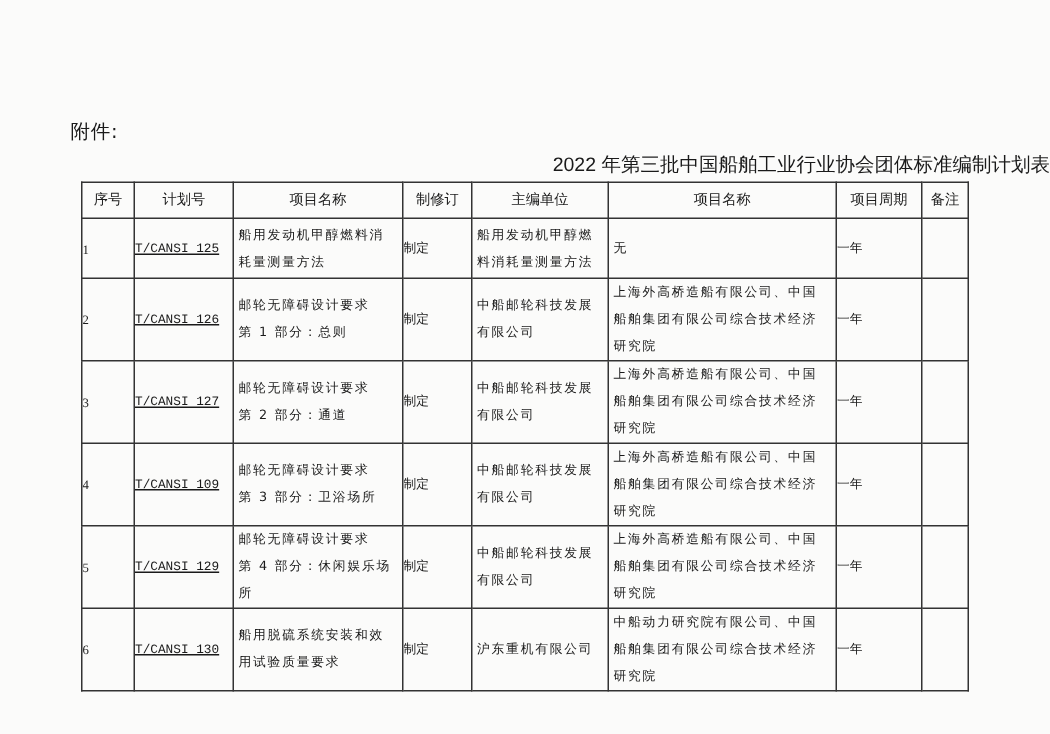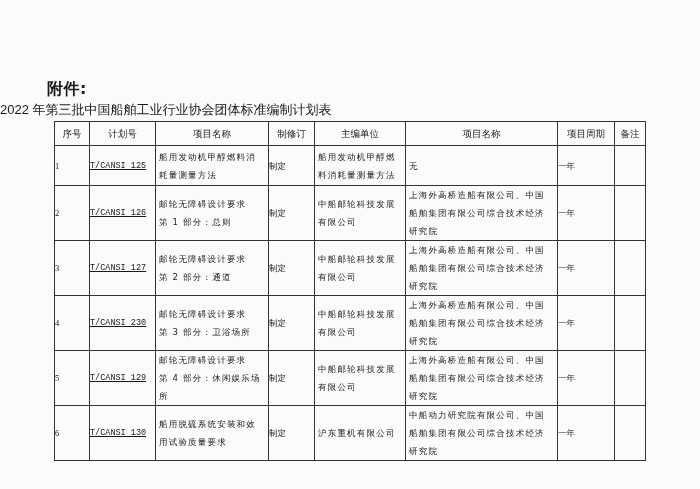--- a/index.html
+++ b/index.html
@@ -3,25 +3,25 @@
   <meta charset="utf-8">
   <style>
     html, body { margin: 0; padding: 0; }
     body {
       width: 700px; height: 489px; background: #fbfbfa;
       position: relative; overflow: hidden;
       font-family: "DejaVu Sans", sans-serif; color: #1a1a1a;
     }
     .attach {
       position: absolute; left: 47px; top: 79px;
-      font-size: 16px; font-weight: bold; letter-spacing: 0.5px;
+      font-size: 13px; font-weight: normal; letter-spacing: 0.5px;
     }
     .title {
       position: absolute; left: 0; width: 700px; top: 101px;
-      text-align: left; font-size: 13px; font-family: "Liberation Sans", sans-serif;
+      text-align: right; font-size: 13px; font-family: "Liberation Sans", sans-serif;
     }
     table.plan {
       position: absolute; left: 54px; top: 121px;
       border-collapse: collapse; table-layout: fixed;
       border: 1.5px solid #222;
     }
     table.plan th, table.plan td {
       border: 1px solid #333; vertical-align: middle;
       padding: 0; font-size: 8.5px; line-height: 18px; font-weight: normal;
       overflow: hidden;
@@ -105,21 +105,21 @@
           <span class="wrap">中船邮轮科技发展有限公司</span>
         </td>
       <td>
           <span class="wrap">上海外高桥造船有限公司、中国船舶集团有限公司综合技术经济研究院</span>
         </td>
       <td>一年</td>
       <td></td>
     </tr>
     <tr>
       <td class="seq">4</td>
-      <td class="code">T/CANSI 230</td>
+      <td class="code">T/CANSI 109</td>
       <td>
           <span class="wrap">邮轮无障碍设计要求　第 3 部分：卫浴场所</span>
         </td>
       <td>制定</td>
       <td>
           <span class="wrap">中船邮轮科技发展有限公司</span>
         </td>
       <td>
           <span class="wrap">上海外高桥造船有限公司、中国船舶集团有限公司综合技术经济研究院</span>
         </td>

